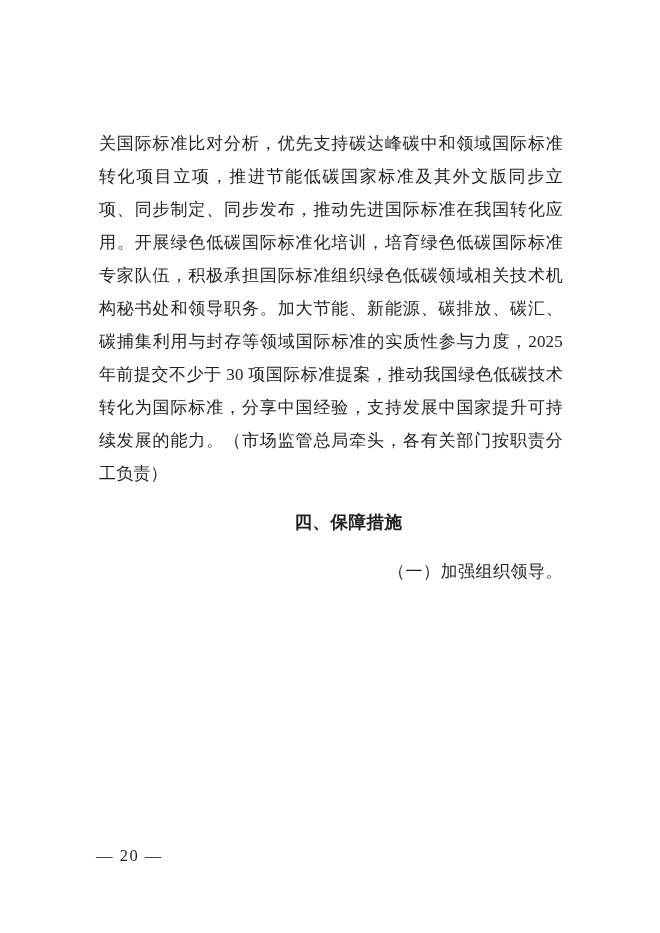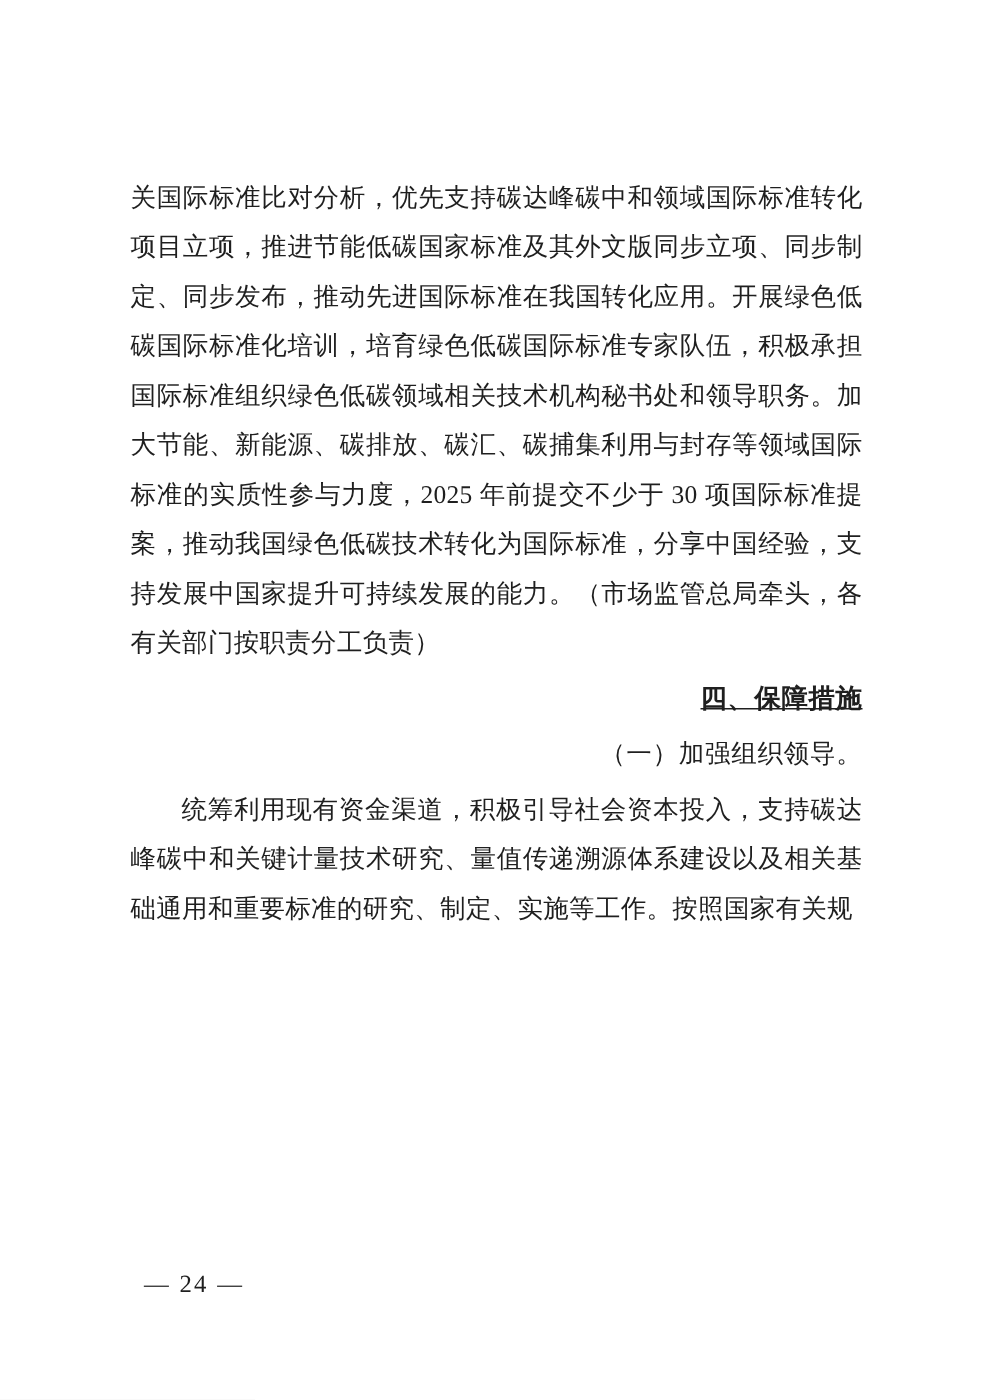--- a/index.html
+++ b/index.html
@@ -28,35 +28,34 @@
     top: 111px;
     width: 496px;
     font-size: 17px;
     line-height: 33px;
     text-align: justify;
     letter-spacing: 0.2px;
   }
   .text-block p,
   .text-block h2,
   .text-block h3 {
-    margin: 4px;
+    margin: 16px;
     padding: 0;
     font-size: 17px;
     line-height: 33px;
   }
   p.body-par { text-indent: 2em; }
   p.body-par.no-indent { text-indent: 0; }
   h2.sec-heading {
     font-family: "Liberation Sans", sans-serif;
     font-weight: 700;
     font-size: 17.5px;
     text-indent: 2em;
-    text-align: right;
+    text-align: center;
     letter-spacing: 0.5px;
-    text-decoration: underline;
   }
   h3.sub-heading {
     font-weight: 400;
     text-indent: 2em;
     text-align: right;
     letter-spacing: 0.5px;
   }
   .footer {
     position: absolute;
     left: 96px;
@@ -75,21 +74,20 @@
   <div class="text-block">
 
     <p class="body-par no-indent">关国际标准比对分析，优先支持碳达峰碳中和领域国际标准转化项目立项，推进节能低碳国家标准及其外文版同步立项、同步制定、同步发布，推动先进国际标准在我国转化应用。开展绿色低碳国际标准化培训，培育绿色低碳国际标准专家队伍，积极承担国际标准组织绿色低碳领域相关技术机构秘书处和领导职务。加大节能、新能源、碳排放、碳汇、碳捕集利用与封存等领域国际标准的实质性参与力度，2025 年前提交不少于 30 项国际标准提案，推动我国绿色低碳技术转化为国际标准，分享中国经验，支持发展中国家提升可持续发展的能力。（市场监管总局牵头，各有关部门按职责分工负责）</p>
 
     <h2 class="sec-heading">四、保障措施</h2>
 
     <h3 class="sub-heading">（一）加强组织领导。</h3>
 
 
 
-    <p class="body-par">统筹利用现有资金渠道，积极引导社会资本投入，支持碳达峰碳中和关键计量技术研究、量值传递溯源体系建设以及相关基础通用和重要标准的研究、制定、实施等工作。按照国家有关规</p>
 
   </div>
 
   <div class="footer">
-    <span>— 24 —</span>
+    <span>— 20 —</span>
   </div>
 
 </div>
 
 </body></html>

